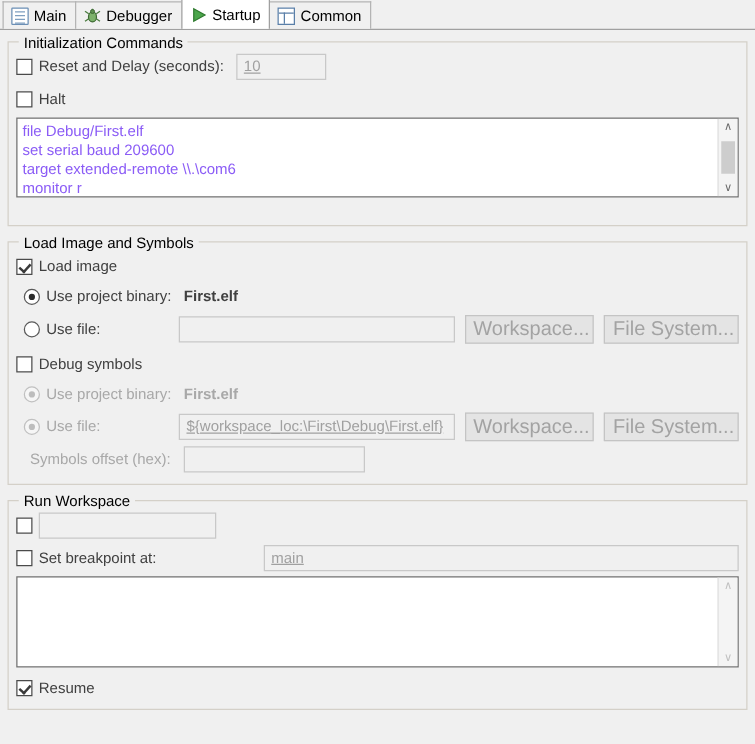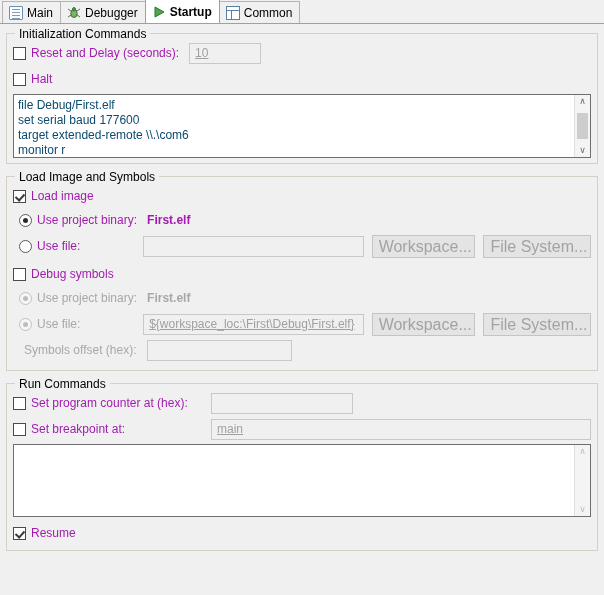--- a/index.html
+++ b/index.html
@@ -36,21 +36,21 @@
     font-size: 12px;
     white-space: nowrap;
     position: relative;
     color: #000;
   }
   .tab.active {
     background: #ffffff;
     border-color: #a0a0a0;
     height: 24px;
     z-index: 3;
-    font-weight: bold;
+    font-weight: normal;
   }
   .tab-ico { width: 14px; height: 14px; display: inline-block; position: relative; flex: 0 0 14px; }
 
   
   .ico-doc { background: #fff; border: 1px solid #6b8fb5; border-radius: 1px; }
   .ico-doc::before {
     content: ""; position: absolute; left: 2px; top: 2px; width: 8px; height: 1px;
     background: #7f9fc0; box-shadow: 0 3px 0 #7f9fc0, 0 6px 0 #7f9fc0, 0 9px 0 #7f9fc0;
   }
   
@@ -63,21 +63,21 @@
   }
 
   
   .body { position: relative; padding: 0 6px; background: #f0f0f0; height: 571px; }
 
   .group {
     position: relative;
     border: 1px solid #d4d0c8;
     border-top: 1px solid #d4d0c8;
     margin-top: 9px;
-    padding: 8px 6px 5px 6px;
+    padding: 8px 6px 22px 6px;
     background: transparent;
   }
   .group > .legend {
     position: absolute;
     top: -7px; left: 8px;
     background: #f0f0f0;
     padding: 0 4px;
     font-size: 12px;
     color: #000;
     white-space: nowrap;
@@ -118,21 +118,21 @@
     content: "";
     position: absolute;
     left: 3px; top: 3px;
     width: 5px; height: 5px;
     border-radius: 50%;
     background: #2b2b2b;
   }
   .rb.disabled { border-color: #c0c0c0; background: #f6f6f6; }
   .rb.disabled.selected::after { background: #bdbdbd; }
 
-  .lbl { font-size: 12px; color: #a21caf; white-space: nowrap; }
+  .lbl { font-size: 12px; color: #404040; white-space: nowrap; }
   .lbl.dim { color: #a8a8a8; }
   .lbl.bold { font-weight: bold; }
   .lbl.boldim { font-weight: bold; color: #a8a8a8; }
 
   
   .field {
     height: 21px;
     border: 1px solid #c8c8c8;
     background: #f0f0f0;
     color: #a0a0a0;
@@ -176,21 +176,21 @@
     border: 1px solid #6e6e6e;
     background: #fff;
     display: flex;
     overflow: hidden;
   }
   .ta-content {
     flex: 1;
     padding: 3px 4px 0 4px;
     font-size: 12px;
     line-height: 15px;
-    color: #0c4a6e;
+    color: #8b5cf6;
     overflow: hidden;
   }
   .ta-content div { white-space: pre; }
 
   .vscroll {
     width: 16px;
     flex: 0 0 16px;
     background: #f4f4f4;
     border-left: 1px solid #e0e0e0;
     display: flex;
@@ -267,21 +267,21 @@
     </div>
 
     <div class="row">
       <span class="cb"></span>
       <span class="lbl">Halt</span>
     </div>
 
     <div class="textarea" style="height:64px; margin-top:3px;">
       <div class="ta-content">
         <div>file Debug/First.elf</div>
-        <div>set serial baud 177600</div>
+        <div>set serial baud 209600</div>
         <div>target extended-remote \\.\com6</div>
         <div>monitor r</div>
       </div>
       <div class="vscroll">
         <span class="sb-arrow">∧</span>
         <div class="sb-thumb"></div>
         <span class="sb-arrow">∨</span>
       </div>
     </div>
   </div>
@@ -328,25 +328,24 @@
       <span class="btn">File System...</span>
     </div>
 
     <div class="row subrow" style="margin-top:4px; margin-bottom:0;">
       <span class="lbl dim" style="width:128px; padding-left:5px;">Symbols offset (hex):</span>
       <span class="field" style="width:145px;"></span>
     </div>
   </div>
 
   <div class="group" style="margin-top:12px; padding-bottom:6px;">
-    <span class="legend">Run Commands</span>
+    <span class="legend">Run Workspace</span>
 
     <div class="row">
       <span class="cb"></span>
-      <span class="lbl" style="width:180px;">Set program counter at (hex):</span>
       <span class="field" style="width:142px;"></span>
     </div>
 
     <div class="row">
       <span class="cb"></span>
       <span class="lbl" style="width:180px;">Set breakpoint at:</span>
       <span class="field" style="flex:1;">main</span>
     </div>
 
     <div class="textarea" style="height:73px; margin-top:3px;">

